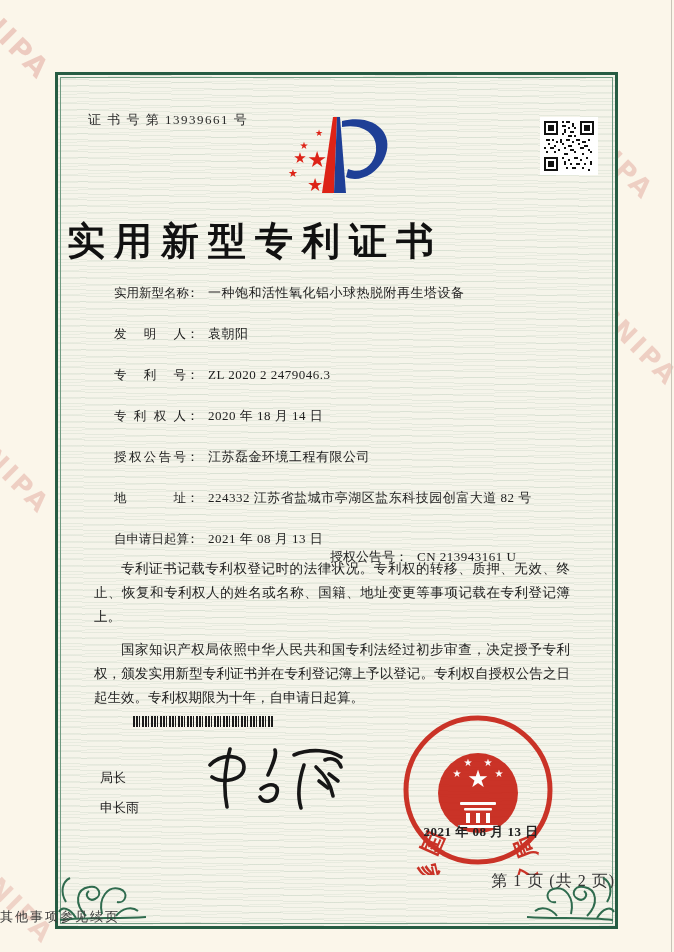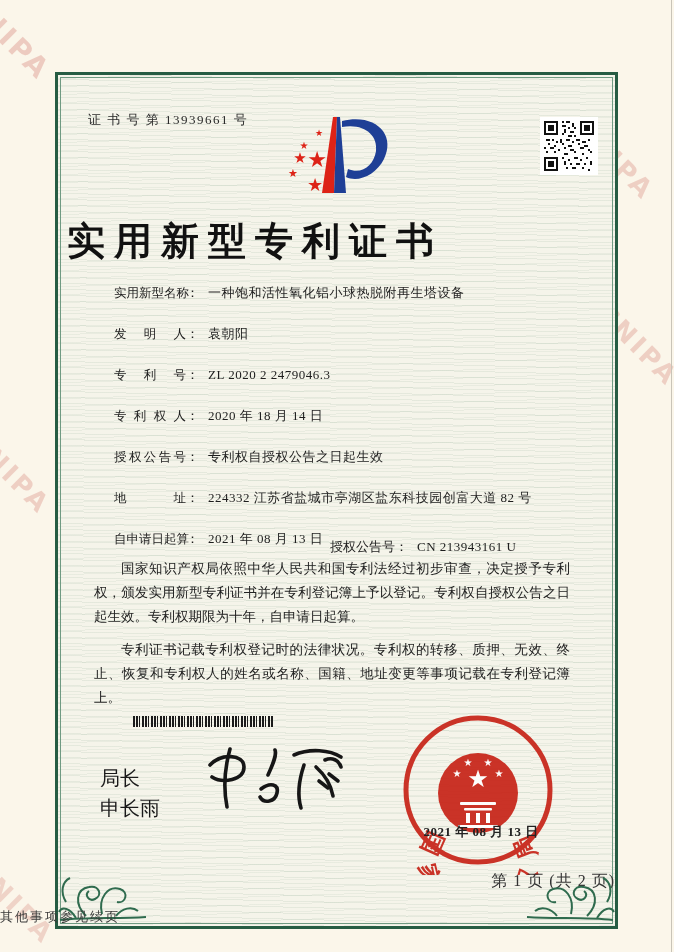--- a/index.html
+++ b/index.html
@@ -34,27 +34,27 @@
     display:flex;align-items:center;justify-content:center;}
   .title{
     position:absolute;left:0;right:0;top:141px;text-align:left;
     font-size:38px;font-weight:bold;letter-spacing:9px;text-indent:9px;color:#111;
   }
   .fields{position:absolute;left:36px;top:0;right:30px;font-size:13px;}
   .frow{position:absolute;left:0;right:0;white-space:nowrap;}
   .flabel{display:inline-block;width:72px;font-size:12.5px;text-align:justify;text-align-last:justify;vertical-align:bottom;margin-left:20px;}
   .fcolon{display:inline-block;}
   .fvalue{margin-left:9px;letter-spacing:0.5px;}
-  .fpair2{position:absolute;left:236px;top:8px;}
+  .fpair2{position:absolute;left:236px;top:18px;}
   .paras{position:absolute;left:36px;top:482px;width:476px;font-size:13.5px;line-height:24px;
     text-align:justify;color:#222;}
   .paras p{margin:0 0 9px 0;text-indent:2em;}
   .barcode{position:absolute;left:75px;top:641px;width:140px;height:11px;
     background:repeating-linear-gradient(90deg,#1b1b1b 0 2px,transparent 2px 3px,#1b1b1b 3px 5px,transparent 5px 6px,#1b1b1b 6px 7px,transparent 7px 9px);}
-  .director{position:absolute;left:42px;top:688px;font-size:20px;color:#1a1a1a;line-height:30px;}
+  .director{position:absolute;left:42px;top:688px;font-size:13px;color:#1a1a1a;line-height:30px;}
   .signature{position:absolute;left:140px;top:666px;}
   .seal{position:absolute;left:335px;top:630px;opacity:.94;}
   .seal-date{position:absolute;left:348px;top:748px;width:150px;text-align:center;
     font-size:13px;font-weight:bold;letter-spacing:0.5px;color:#222;z-index:5;}
   .page-info{position:absolute;left:0;right:0;top:796px;text-align:right;font-size:16px;color:#333;letter-spacing:1px;}
   .footer-note{position:absolute;left:0;right:0;top:908px;font-size:13px;letter-spacing:2px;color:#3a3a3a;}
   .corner{position:absolute;bottom:-2px;}
   .corner.left{left:-2px;}
   .corner.right{right:-2px;transform:scaleX(-1);}
 </style>
@@ -171,36 +171,36 @@
     <div class="frow" style="top:250px">
       <span class="flabel">发明人</span><span class="fcolon">：</span><span class="fvalue">袁朝阳</span>
     </div>
     <div class="frow" style="top:291px">
       <span class="flabel">专利号</span><span class="fcolon">：</span><span class="fvalue">ZL 2020 2 2479046.3</span>
     </div>
     <div class="frow" style="top:332px">
       <span class="flabel">专利权人</span><span class="fcolon">：</span><span class="fvalue">2020 年 18 月 14 日</span>
     </div>
     <div class="frow" style="top:373px">
-      <span class="flabel">授权公告号</span><span class="fcolon">：</span><span class="fvalue">专利权自授权公告之日起生效</span>
+      <span class="flabel">授权公告号</span><span class="fcolon">：</span><span class="fvalue">江苏磊金环境工程有限公司</span>
     </div>
     <div class="frow" style="top:414px">
       <span class="flabel">地址</span><span class="fcolon">：</span><span class="fvalue">224332 江苏省盐城市亭湖区盐东科技园创富大道 82 号</span>
     </div>
     <div class="frow" style="top:455px">
       <span class="flabel">自申请日起算</span><span class="fcolon">：</span><span class="fvalue">2021 年 08 月 13 日</span>
       <span class="fpair2">
         <span>授权公告号</span><span>：</span><span class="fvalue">CN 213943161 U</span>
       </span>
     </div>
   </div>
 
   <div class="paras">
+    <p>专利证书记载专利权登记时的法律状况。专利权的转移、质押、无效、终止、恢复和专利权人的姓名或名称、国籍、地址变更等事项记载在专利登记簿上。</p>
     <p>国家知识产权局依照中华人民共和国专利法经过初步审查，决定授予专利权，颁发实用新型专利证书并在专利登记簿上予以登记。专利权自授权公告之日起生效。专利权期限为十年，自申请日起算。</p>
-    <p>专利证书记载专利权登记时的法律状况。专利权的转移、质押、无效、终止、恢复和专利权人的姓名或名称、国籍、地址变更等事项记载在专利登记簿上。</p>
   </div>
 
   <div class="barcode"></div>
 
   <div class="director">
     <div>局长</div>
     <div>申长雨</div>
   </div>
 
   <div class="signature">

